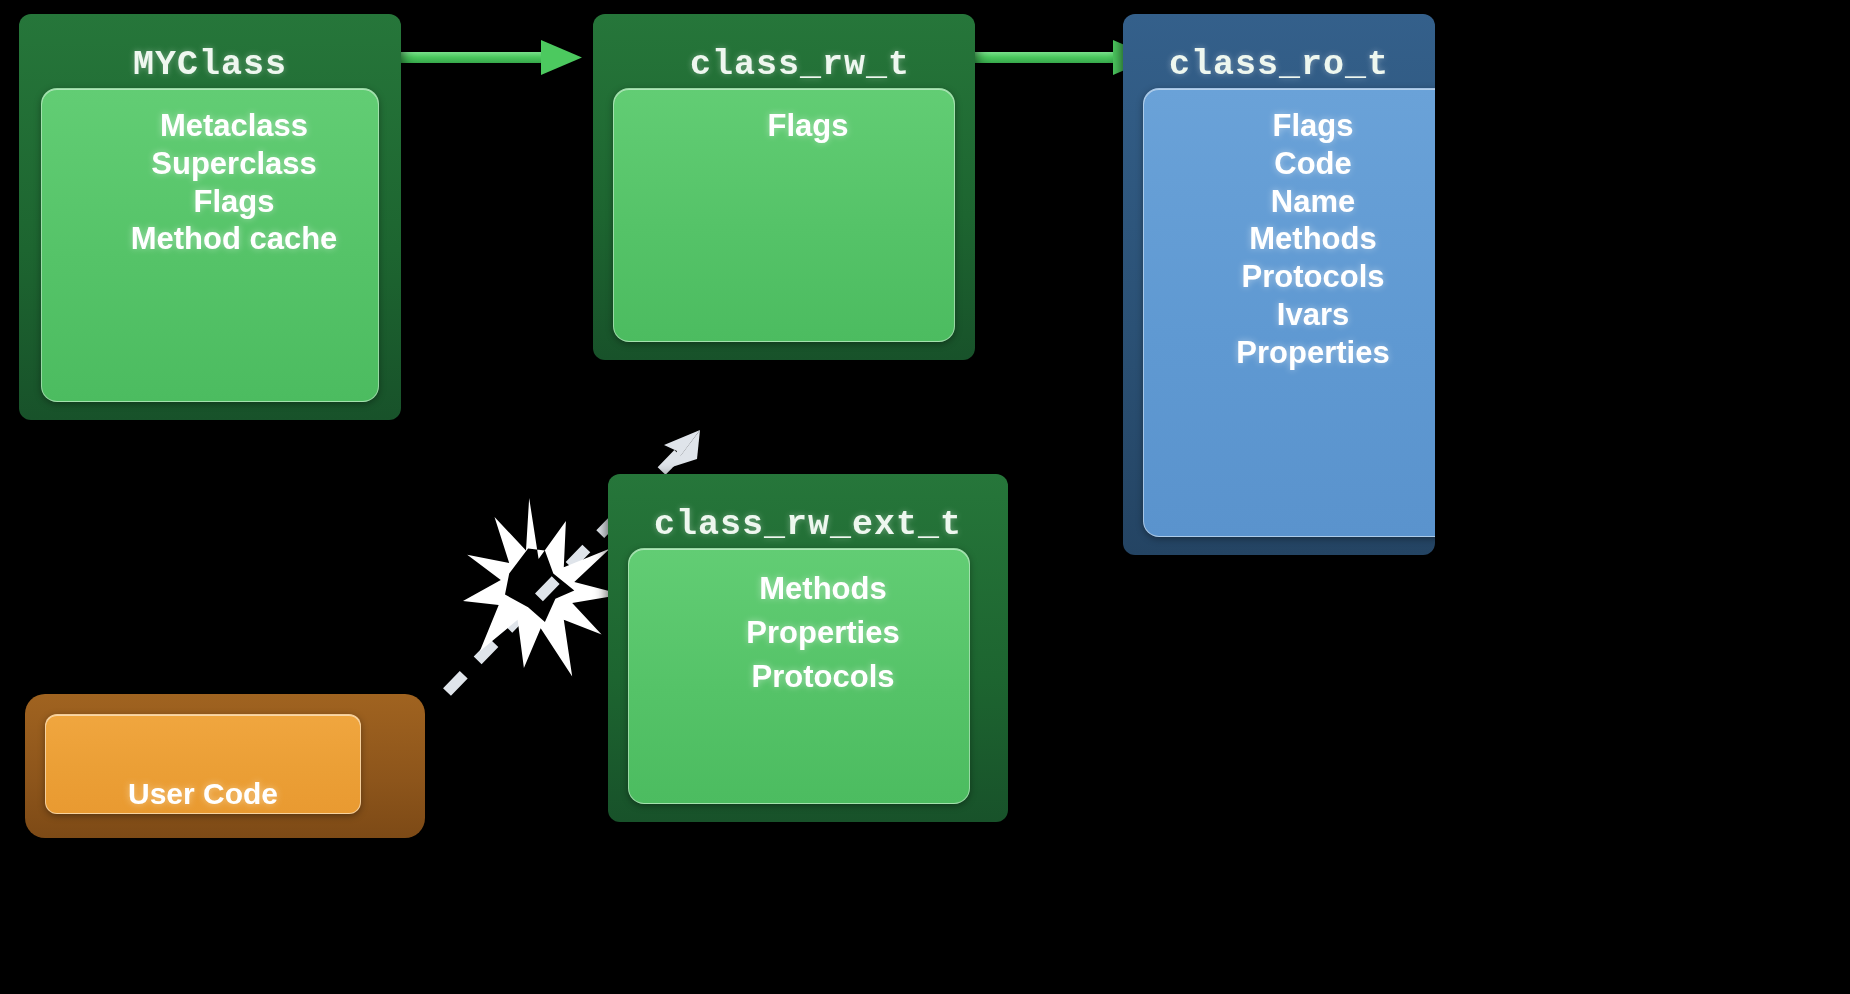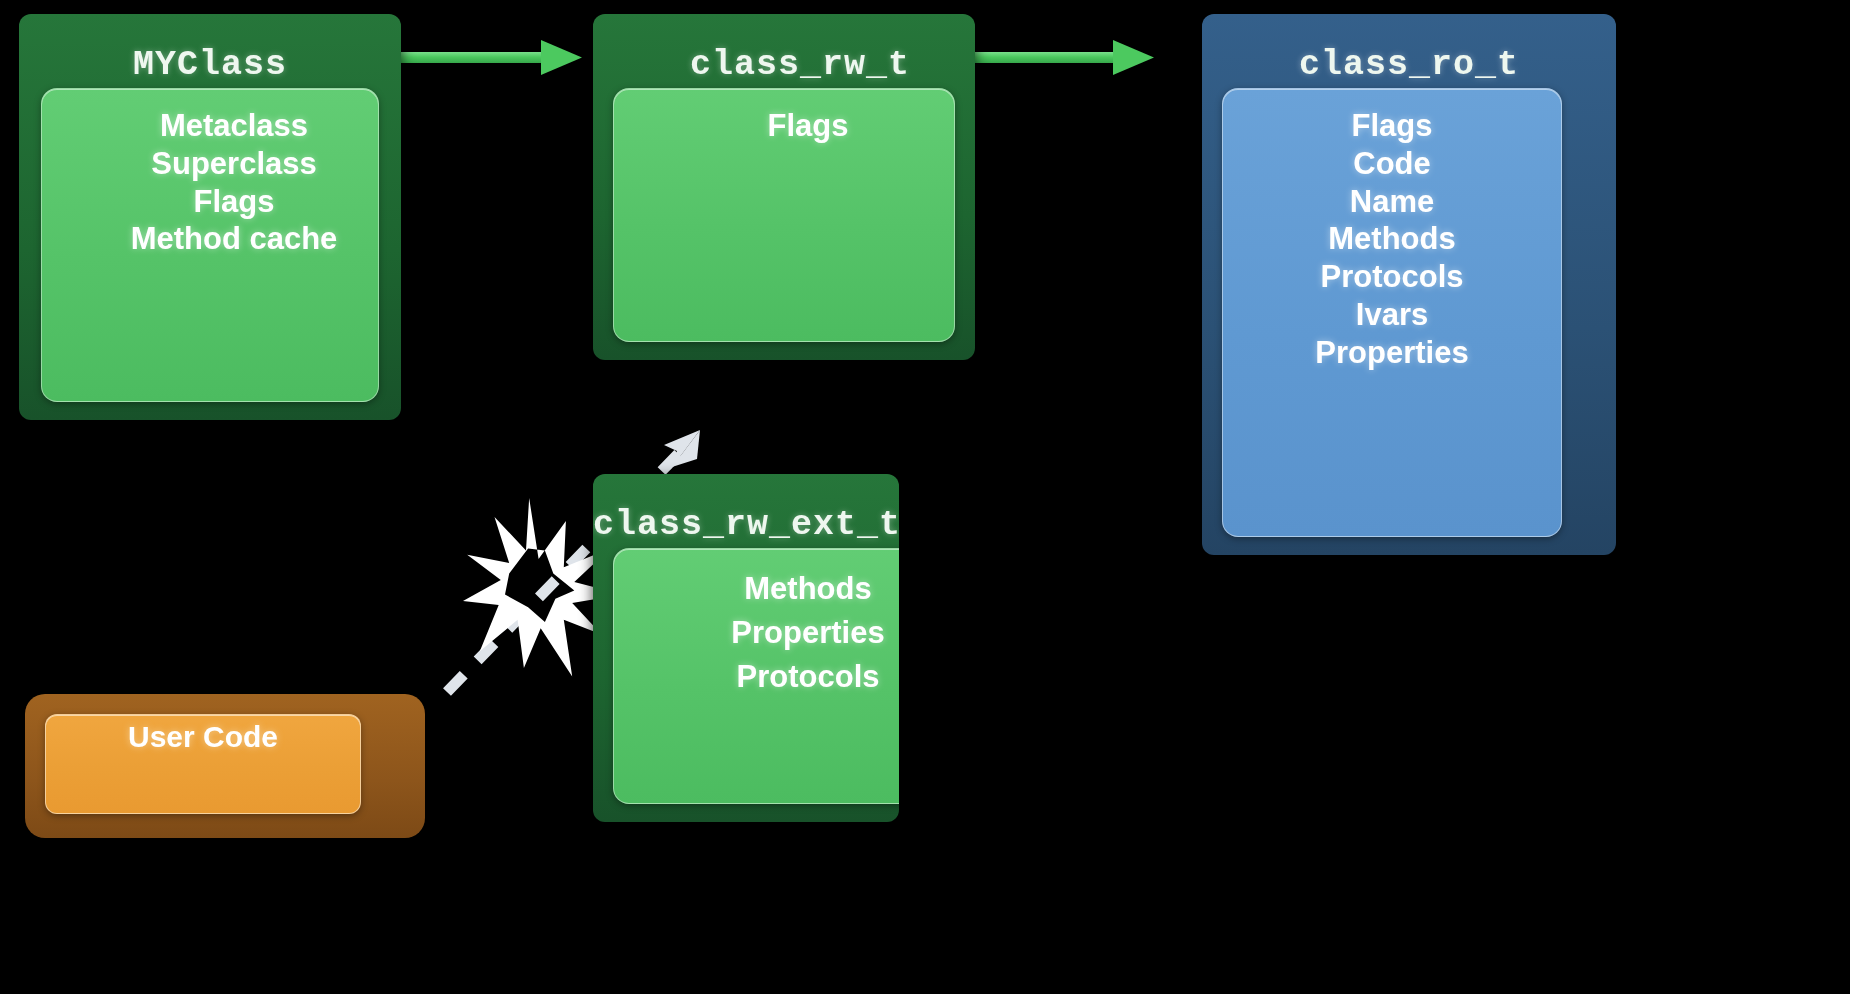--- a/index.html
+++ b/index.html
@@ -86,44 +86,44 @@
     background: linear-gradient(180deg, #a06320 0%, #8d551b 60%, #7d4a16 100%);
     box-shadow: 0 4px 14px rgba(0,0,0,0.75);
     border-radius: 20px;
   }
   .node.orange .panel {
     background: linear-gradient(180deg, #f0a63f 0%, #eb9f36 55%, #e99a31 100%);
     border: 1px solid rgba(255,255,255,0.5);
     box-shadow: inset 0 1px 0 rgba(255,255,255,0.55),
                 0 2px 7px rgba(0,0,0,0.35);
     padding-top: 4px;
-    justify-content: flex-start;
+    justify-content: flex-end;
     border-radius: 12px;
   }
   .node.orange .panel .row {
     text-shadow: 0 0 7px rgba(255,240,210,0.55);
   }
 
   
   #node-myclass       { left: 19px;   top: 14px;  width: 382px; height: 406px; }
   #node-myclass .shell-title { top: 31px; font-size: 35px; }
   #node-myclass .panel{ left: 22px;  top: 74px;  width: 338px; height: 314px; }
   #node-myclass .row  { font-size: 31px; }
 
   #node-rwt           { left: 593px;  top: 14px;  width: 382px; height: 346px; }
   #node-rwt .shell-title { top: 31px; font-size: 35px; padding-left: 32px; }
   #node-rwt .panel    { left: 20px;  top: 74px;  width: 342px; height: 254px; }
   #node-rwt .row      { font-size: 31px; }
 
-  #node-rot           { left: 1202px; top: 14px;  width: 414px; height: 541px; }
+  #node-rot           { left: 1123px; top: 14px;  width: 312px; height: 541px; }
   #node-rot .shell-title { top: 31px; font-size: 35px; }
   #node-rot .panel    { left: 20px;  top: 74px;  width: 340px; height: 449px; }
   #node-rot .row      { font-size: 31px; }
 
-  #node-rwext         { left: 593px;  top: 474px; width: 306px; height: 348px; }
+  #node-rwext         { left: 608px;  top: 474px; width: 400px; height: 348px; }
   #node-rwext .shell-title { top: 31px; font-size: 35px; }
   #node-rwext .panel  { left: 20px;  top: 74px;  width: 342px; height: 256px; }
   #node-rwext .row    { font-size: 31px; padding: 3px 0; }
 
   #node-usercode      { left: 25px;   top: 694px; width: 400px; height: 144px; }
   #node-usercode .panel { left: 20px; top: 20px;  width: 316px; height: 100px; }
   #node-usercode .row { font-size: 30px; }
 
   
   #arrows {

